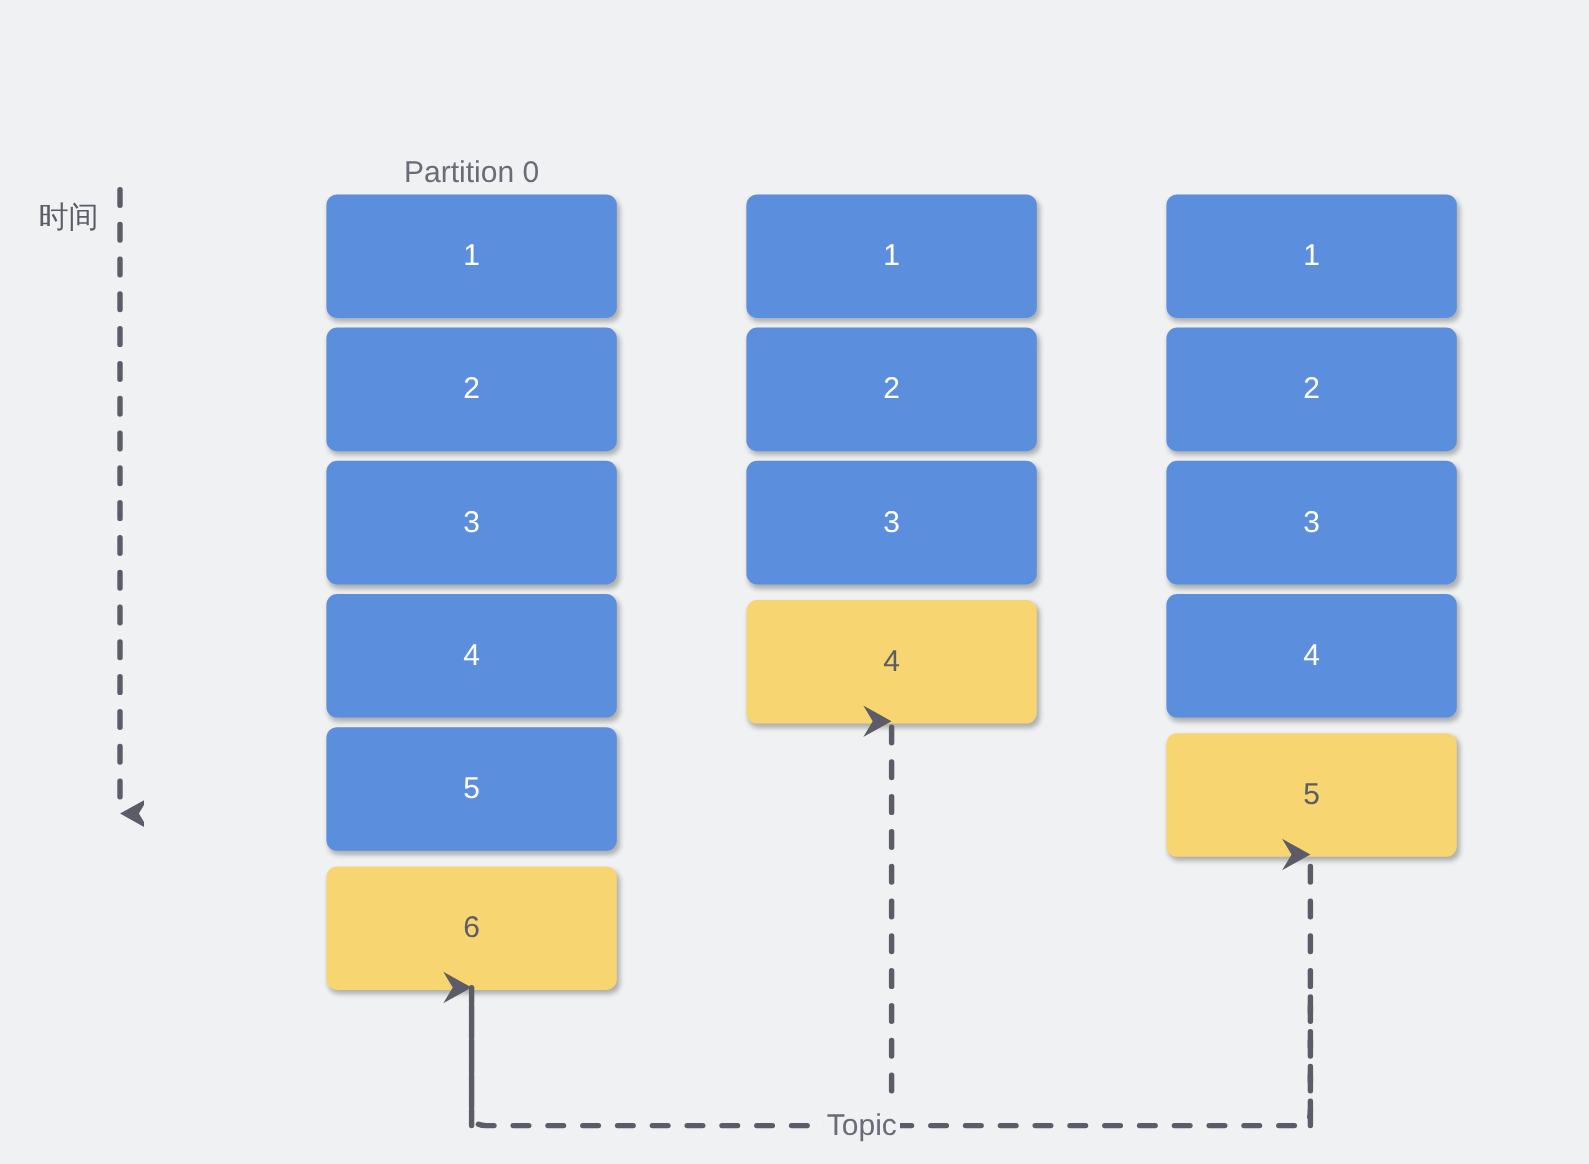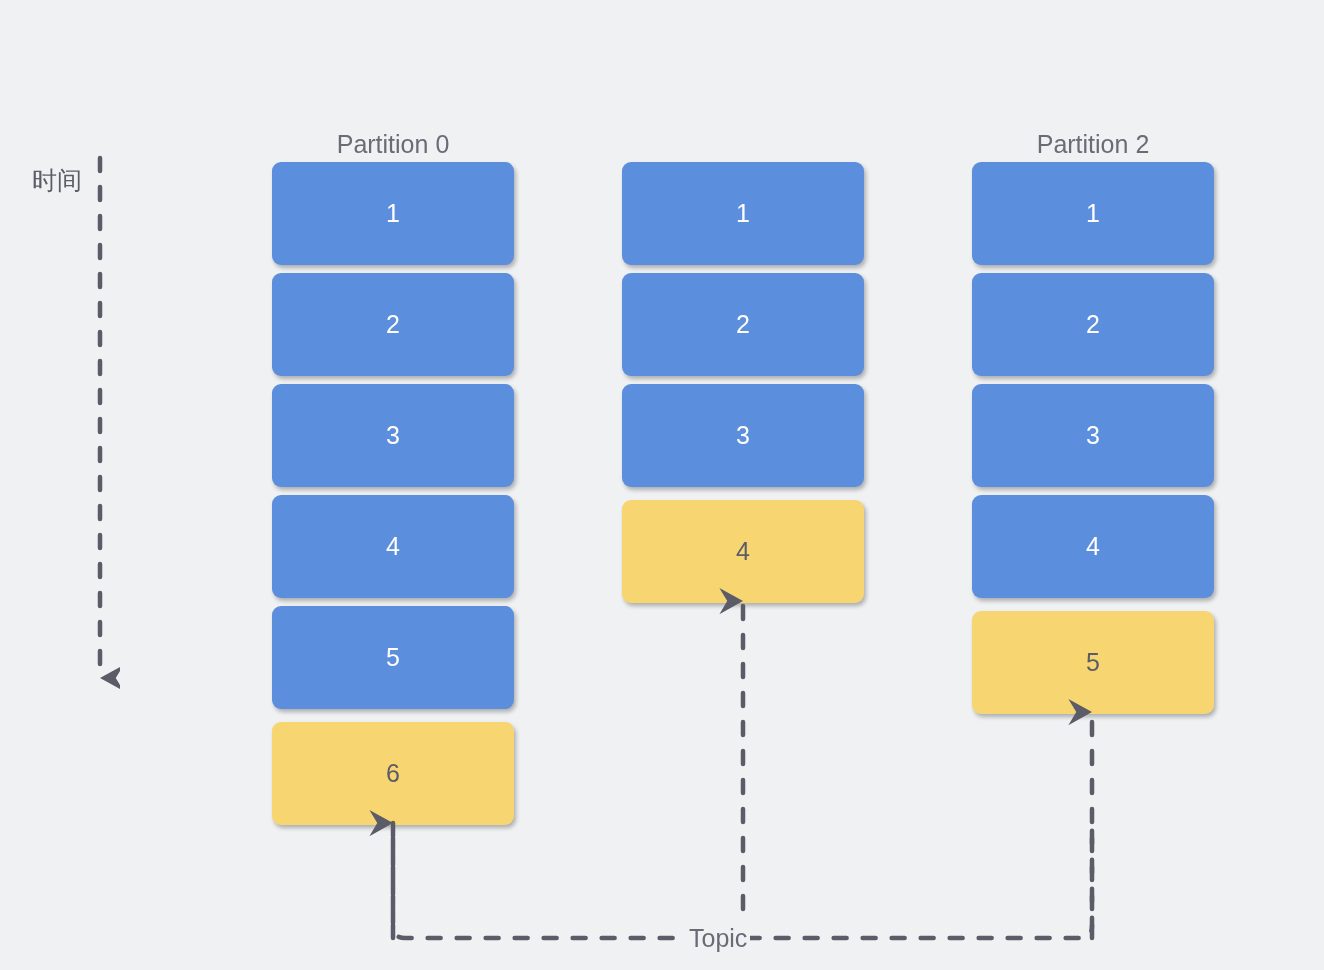--- a/index.html
+++ b/index.html
@@ -96,21 +96,20 @@
     line-height: 34px;
   }
 </style>
 </head>
 <body>
 
 <div id="stage">
 
 
   <div class="partition-header col0">Partition 0</div>
-  <div class="partition-header col2">Partition 2</div>
 
   <div id="time-axis-label">时间</div>
 
   <svg id="time-axis-arrow" width="40" height="560">
     <defs>
       <marker id="arrowdown" viewBox="0 0 12 12" refX="6" refY="10" markerWidth="7" markerHeight="7" orient="auto">
         <path d="M 1 1 L 6 10 L 11 1 L 6 4 Z" fill="#5c5c68"></path>
       </marker>
     </defs>
     <line x1="20" y1="8" x2="20" y2="528" stroke="#5c5c68" stroke-width="4.5" stroke-dasharray="13 16" stroke-linecap="round" marker-end="url(#arrowdown)"></line>

